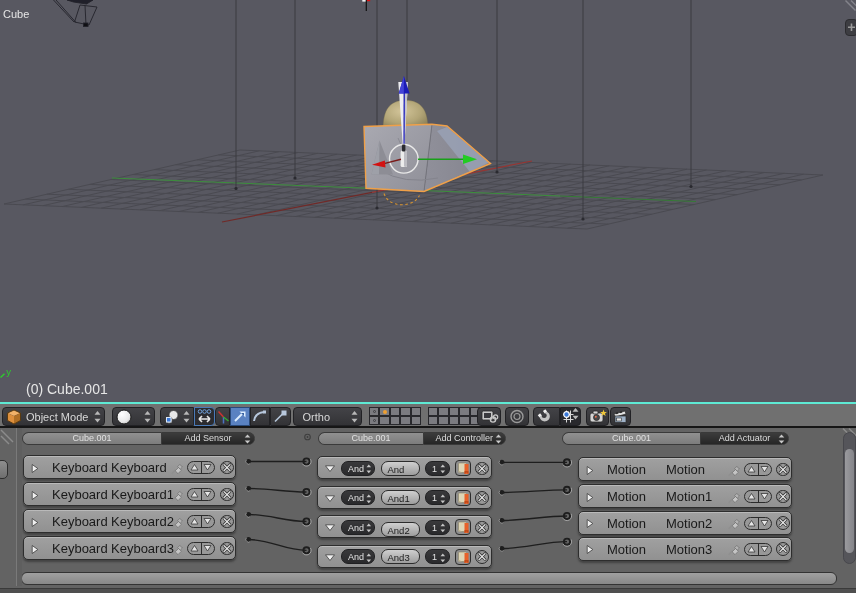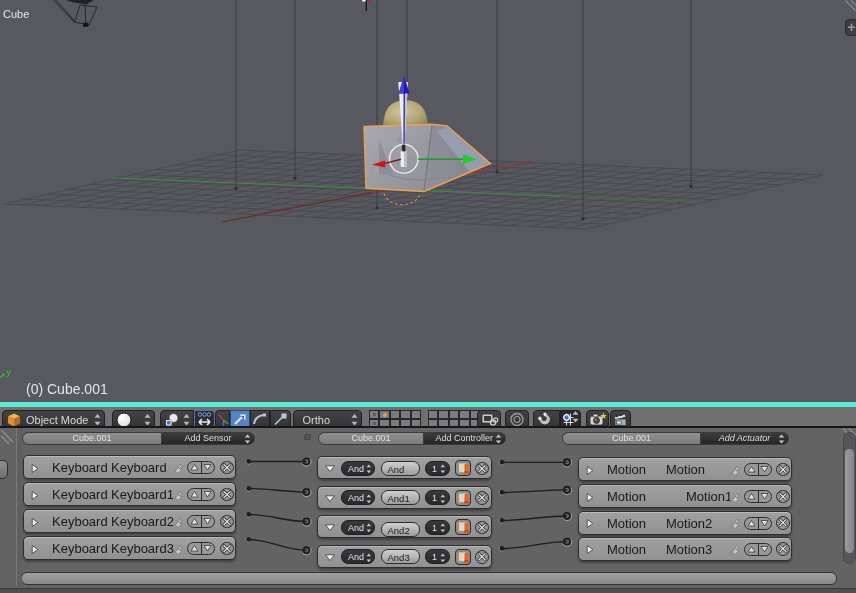--- a/index.html
+++ b/index.html
@@ -1,19 +1,19 @@
 <!DOCTYPE html>
 <html><head><meta charset="utf-8">
 <style>
 html,body{margin:0;padding:0;}
 body{width:856px;height:593px;overflow:hidden;font-family:"Liberation Sans",sans-serif;}
 #stage{position:relative;width:856px;height:593px;background:#636363;}
 #vp{position:absolute;left:0;top:0;width:856px;height:402px;background:#585861;overflow:hidden;}
 .vptxt{position:absolute;color:#e6e6e6;font-size:11px;}
-#header{position:absolute;left:0;top:402px;width:856px;height:26px;background:#707070;border-top:5px solid #5eead4;box-sizing:border-box;}
+#header{position:absolute;left:0;top:402px;width:856px;height:26px;background:#707070;border-top:2px solid #5eead4;box-sizing:border-box;}
 #header::after{content:"";position:absolute;left:0;bottom:0;width:856px;height:2px;background:#161616;}
 .hpill{position:absolute;top:2.5px;height:19px;background:linear-gradient(#434347,#333336);border:1px solid #222225;border-radius:4px;box-sizing:border-box;}
 .htext{color:#d8d8d8;font-size:11px;position:absolute;top:3.5px;}
 #logic{position:absolute;left:0;top:428px;width:856px;height:165px;background:#636363;overflow:hidden;}
 .colhead{position:absolute;top:4px;height:13px;box-sizing:border-box;border:1px solid #3a3a3a;font-size:9px;line-height:11.5px;text-align:center;color:#e0e0e0;}
 .chl{background:linear-gradient(#909090,#7c7c7c);border-radius:7px 0 0 7px;border-right:none;}
 .chd{background:linear-gradient(#3c3c3c,#262626);border-radius:0 7px 7px 0;color:#dedede;}
 .brick{position:absolute;background:linear-gradient(#a0a0a0,#919191);border:1px solid #2d2d2d;border-radius:5px;box-sizing:border-box;box-shadow:0 2px 2px rgba(35,35,35,.5),inset 0 1px 0 rgba(255,255,255,.28);}
 .blab{position:absolute;font-size:13px;color:#191919;top:50%;transform:translateY(-50%);}
 .dpill{position:absolute;background:linear-gradient(#39393b,#2a2a2c);border:1px solid #202022;border-radius:7px;box-sizing:border-box;color:#e4e4e4;font-size:9px;}
@@ -325,21 +325,21 @@
       <div class="colhead chd" style="left:161px;width:94px;">Add Sensor<svg width="7" height="10" style="position:absolute;right:3px;top:0.5px">
           <polygon points="3.5,0.5 6.3,3.6 0.7,3.6" fill="#c9c9c9"></polygon>
           <polygon points="3.5,9.5 6.3,6.4 0.7,6.4" fill="#c9c9c9"></polygon>
         </svg></div>
       <div class="colhead chl" style="left:318px;width:105px;">Cube.001</div>
       <div class="colhead chd" style="left:423px;width:82.5px;">Add Controller<svg width="7" height="10" style="position:absolute;right:3px;top:0.5px">
           <polygon points="3.5,0.5 6.3,3.6 0.7,3.6" fill="#c9c9c9"></polygon>
           <polygon points="3.5,9.5 6.3,6.4 0.7,6.4" fill="#c9c9c9"></polygon>
         </svg></div>
       <div class="colhead chl" style="left:562px;width:138px;">Cube.001</div>
-      <div class="colhead chd" style="left:700px;width:89px;font-style:italic;">Add Actuator<svg width="7" height="10" style="position:absolute;right:3px;top:0.5px">
+      <div class="colhead chd" style="left:700px;width:89px;">Add Actuator<svg width="7" height="10" style="position:absolute;right:3px;top:0.5px">
           <polygon points="3.5,0.5 6.3,3.6 0.7,3.6" fill="#c9c9c9"></polygon>
           <polygon points="3.5,9.5 6.3,6.4 0.7,6.4" fill="#c9c9c9"></polygon>
         </svg></div>
       <svg width="12" height="12" style="position:absolute;left:301.5px;top:3.5px">
         <circle cx="5.5" cy="5" r="2.8" fill="none" stroke="#3e3e3e" stroke-width="1.1"></circle>
         <circle cx="5.5" cy="5" r="0.9" fill="#3e3e3e"></circle>
       </svg>
       <div class="brick" style="left:23px;top:27px;width:213px;height:24px;">
         <svg width="8" height="11" style="position:absolute;left:7px;top:6.5px">
           <polygon points="1.2,1.5 6.8,5.5 1.2,9.5" fill="#f0f0f0" stroke="#3c3c3c" stroke-width="0.8"></polygon>
@@ -671,21 +671,21 @@
               <line x1="9" y1="2.6" x2="3" y2="8.6"></line>
             </g>
           </svg>
         </div>
       </div>
       <div class="brick" style="left:578px;top:56px;width:213.5px;height:24px;">
         <svg width="8" height="11" style="position:absolute;left:7px;top:6.5px">
           <polygon points="1.2,1.5 6.8,5.5 1.2,9.5" fill="#f0f0f0" stroke="#3c3c3c" stroke-width="0.8"></polygon>
         </svg>
         <div class="blab" style="left:28px;">Motion</div>
-        <div class="blab" style="left:87px;margin-left:20px;">Motion1</div>
+        <div class="blab" style="left:87px;">Motion1</div>
         <svg width="13" height="13" style="position:absolute;left:148px;top:5.5px">
           <g>
             <line x1="1.8" y1="11.8" x2="5.8" y2="7.8" stroke="#8f8f8f" stroke-width="1.3"></line>
             <polygon points="5.2,8.8 8.6,5.4 11.4,8.2 8,11.6" fill="#c4c4c4" stroke="#6e6e6e" stroke-width="0.7"></polygon>
             <polygon points="7.6,4.6 9.8,2.4 12.4,5 10.2,7.2" fill="#b2b2b2" stroke="#6e6e6e" stroke-width="0.7"></polygon>
           </g>
         </svg>
         <div style="position:absolute;left:164.5px;top:5px;width:28px;height:13px;background:#989898;border:1px solid #2c2c2c;border-radius:6.5px;box-sizing:border-box;">
           <div style="position:absolute;left:13px;top:0;width:1px;height:11px;background:#2c2c2c;"></div>
           <svg width="26" height="11" style="position:absolute;left:0;top:0">

